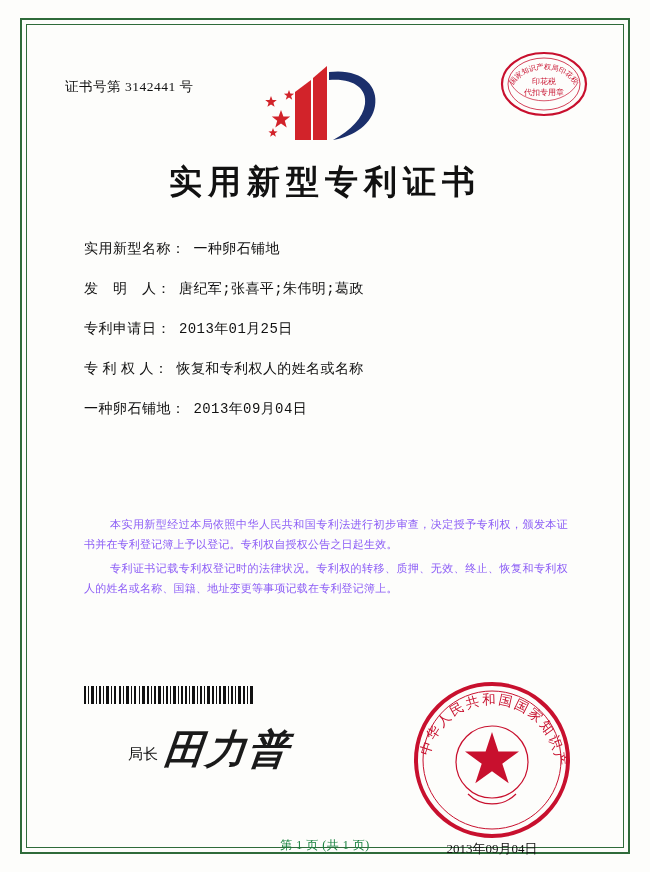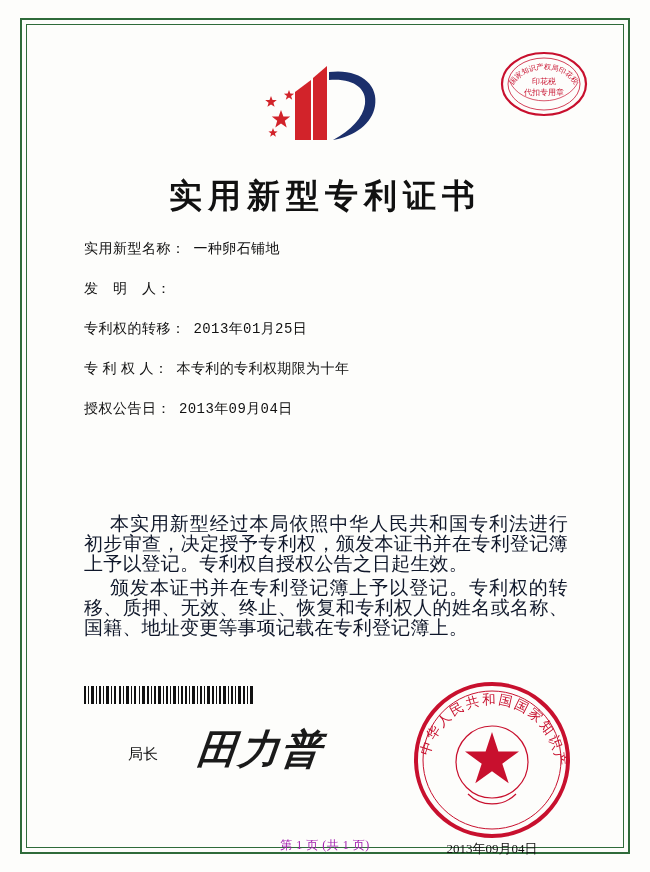--- a/index.html
+++ b/index.html
@@ -78,21 +78,21 @@
     top: 22px;
     width: 140px;
     height: 86px;
   }
 
   
   .title {
     position: absolute;
     left: 0;
     right: 0;
-    top: 134px;
+    top: 120px;
     text-align: center;
     font-size: 33px;
     font-weight: bold;
     letter-spacing: 6px;
     color: #111;
     font-family: Liberation Mono, monospace;
   }
 
   
   .fields {
@@ -119,23 +119,23 @@
     letter-spacing: 0.4px;
     font-family: Liberation Mono, monospace;
   }
 
   
   .body-text {
     position: absolute;
     left: 44px;
     right: 42px;
     top: 474px;
-    font-size: 19px;
+    font-size: 11px;
     line-height: 20px;
-    color: #0f172a;
+    color: #8b5cf6;
     text-align: justify;
   }
   .body-text p {
     margin: 0 0 4px 0;
     text-indent: 26px;
     letter-spacing: 0.2px;
   }
 
   
   .barcode {
@@ -146,21 +146,20 @@
     height: 18px;
   }
 
   
   .sig-row {
     position: absolute;
     left: 88px;
     top: 690px;
     display: flex;
     align-items: flex-end;
-    gap: 33px;
   }
   .sig-label {
     font-size: 15px;
     color: #111;
     margin-right: 6px;
     padding-bottom: 6px;
   }
   .sig-name {
     font-size: 40px;
     font-family: "Liberation Serif", "DejaVu Serif", serif;
@@ -192,34 +191,35 @@
   }
 
   
   .footer {
     position: absolute;
     left: 0;
     right: 0;
     bottom: 18px;
     text-align: center;
     font-size: 12px;
-    color: #a21caf;
+    color: #15803d;
     letter-spacing: 0.5px;
   }
 </style>
 </head>
 <body>
 
 <div class="page">
 
   <div class="border-outer"></div>
   <div class="border-inner"></div>
 
   <div class="content">
 
+    <div class="cert-no">证书号第 3142441 号</div>
 
     <div class="top-seal">
       <svg viewBox="0 0 96 72" width="96" height="72" aria-hidden="true">
         <ellipse cx="48" cy="36" rx="42" ry="31" fill="none" stroke="#c8102e" stroke-width="2.2"></ellipse>
         <ellipse cx="48" cy="36" rx="36" ry="26" fill="none" stroke="#c8102e" stroke-width="0.8"></ellipse>
         <path id="tsArc" d="M 16 40 A 33 25 0 0 1 80 40" fill="none" stroke="none"></path>
         <text font-size="7.2" fill="#c8102e" font-family="Liberation Serif, serif">
           <textPath href="#tsArc" startOffset="4%">国家知识产权局印花税</textPath>
         </text>
         <text x="48" y="36" font-size="8" fill="#c8102e" text-anchor="middle" font-family="Liberation Serif, serif">印花税</text>
@@ -246,38 +246,39 @@
 
     <div class="title">实用新型专利证书</div>
 
     <div class="fields">
       <div class="field-row">
         <span class="field-label">实用新型名称：</span>
         <span class="field-value">一种卵石铺地</span>
       </div>
       <div class="field-row">
         <span class="field-label">发　明　人：</span>
-      </div>
-      <div class="field-row">
-        <span class="field-label">专利权的转移：</span>
+        <span class="field-value">唐纪军;张喜平;朱伟明;葛政</span>
+      </div>
+      <div class="field-row">
+        <span class="field-label">专利申请日：</span>
         <span class="field-value">2013年01月25日</span>
       </div>
       <div class="field-row">
         <span class="field-label">专 利 权 人：</span>
-        <span class="field-value">本专利的专利权期限为十年</span>
-      </div>
-      <div class="field-row">
-        <span class="field-label">授权公告日：</span>
+        <span class="field-value">恢复和专利权人的姓名或名称</span>
+      </div>
+      <div class="field-row">
+        <span class="field-label">一种卵石铺地：</span>
         <span class="field-value">2013年09月04日</span>
       </div>
     </div>
 
     <div class="body-text">
       <p>本实用新型经过本局依照中华人民共和国专利法进行初步审查，决定授予专利权，颁发本证书并在专利登记簿上予以登记。专利权自授权公告之日起生效。</p>
-      <p>颁发本证书并在专利登记簿上予以登记。专利权的转移、质押、无效、终止、恢复和专利权人的姓名或名称、国籍、地址变更等事项记载在专利登记簿上。</p>
+      <p>专利证书记载专利权登记时的法律状况。专利权的转移、质押、无效、终止、恢复和专利权人的姓名或名称、国籍、地址变更等事项记载在专利登记簿上。</p>
     </div>
 
     <div class="barcode">
       <svg viewBox="0 0 170 18" width="170" height="18" aria-hidden="true">
         <g fill="#111">
           <rect x="0" y="0" width="2" height="18"></rect>
             <rect x="4" y="0" width="1" height="18"></rect>
           <rect x="7" y="0" width="3" height="18"></rect>
             <rect x="12" y="0" width="1" height="18"></rect>
           <rect x="15" y="0" width="2" height="18"></rect>

